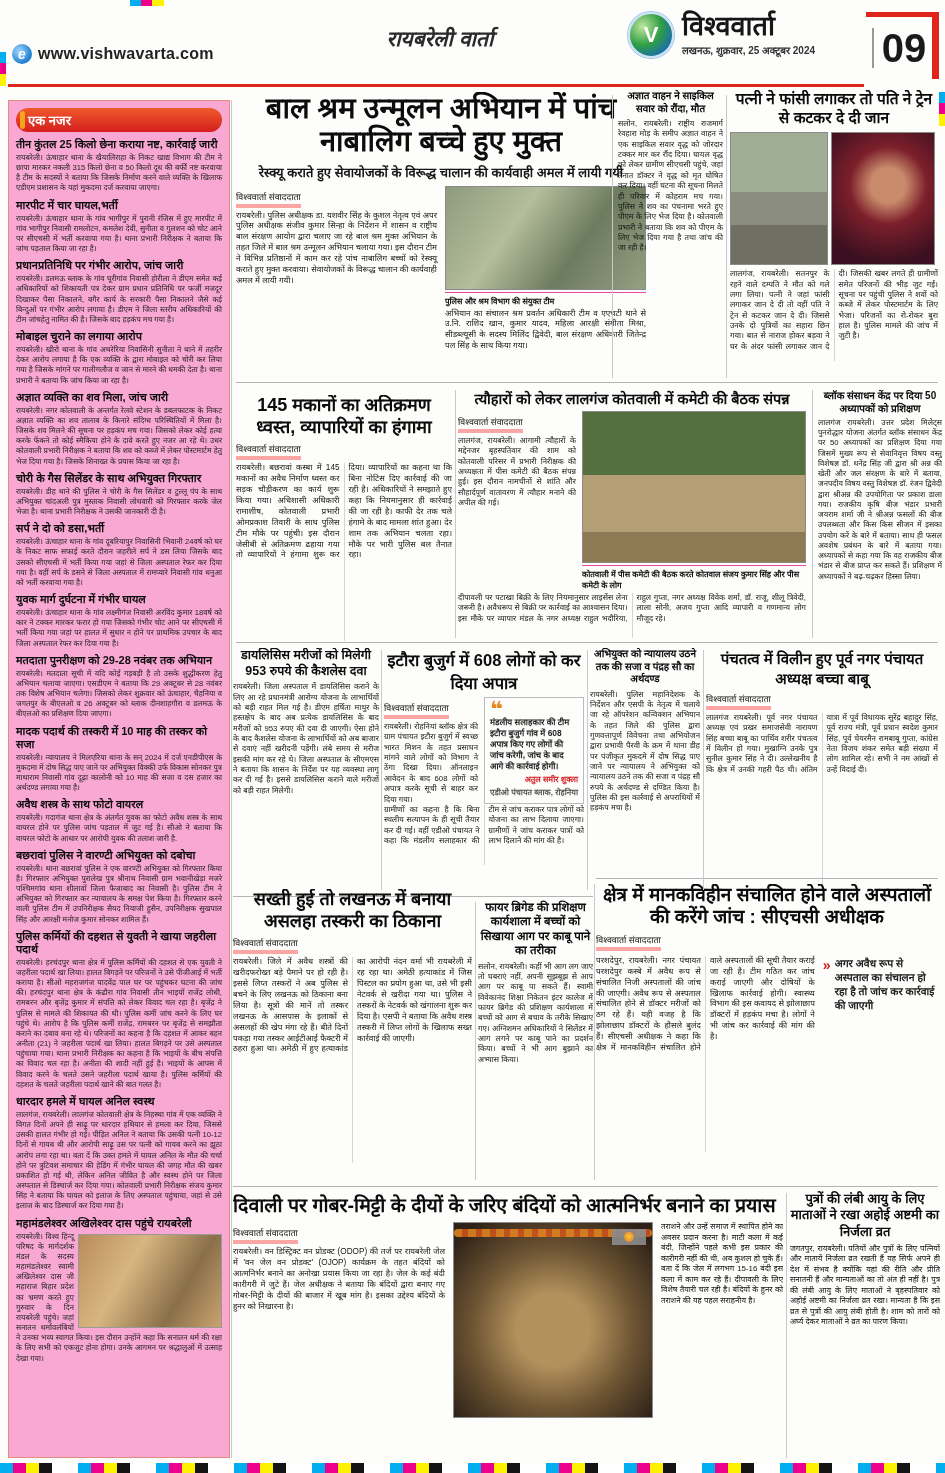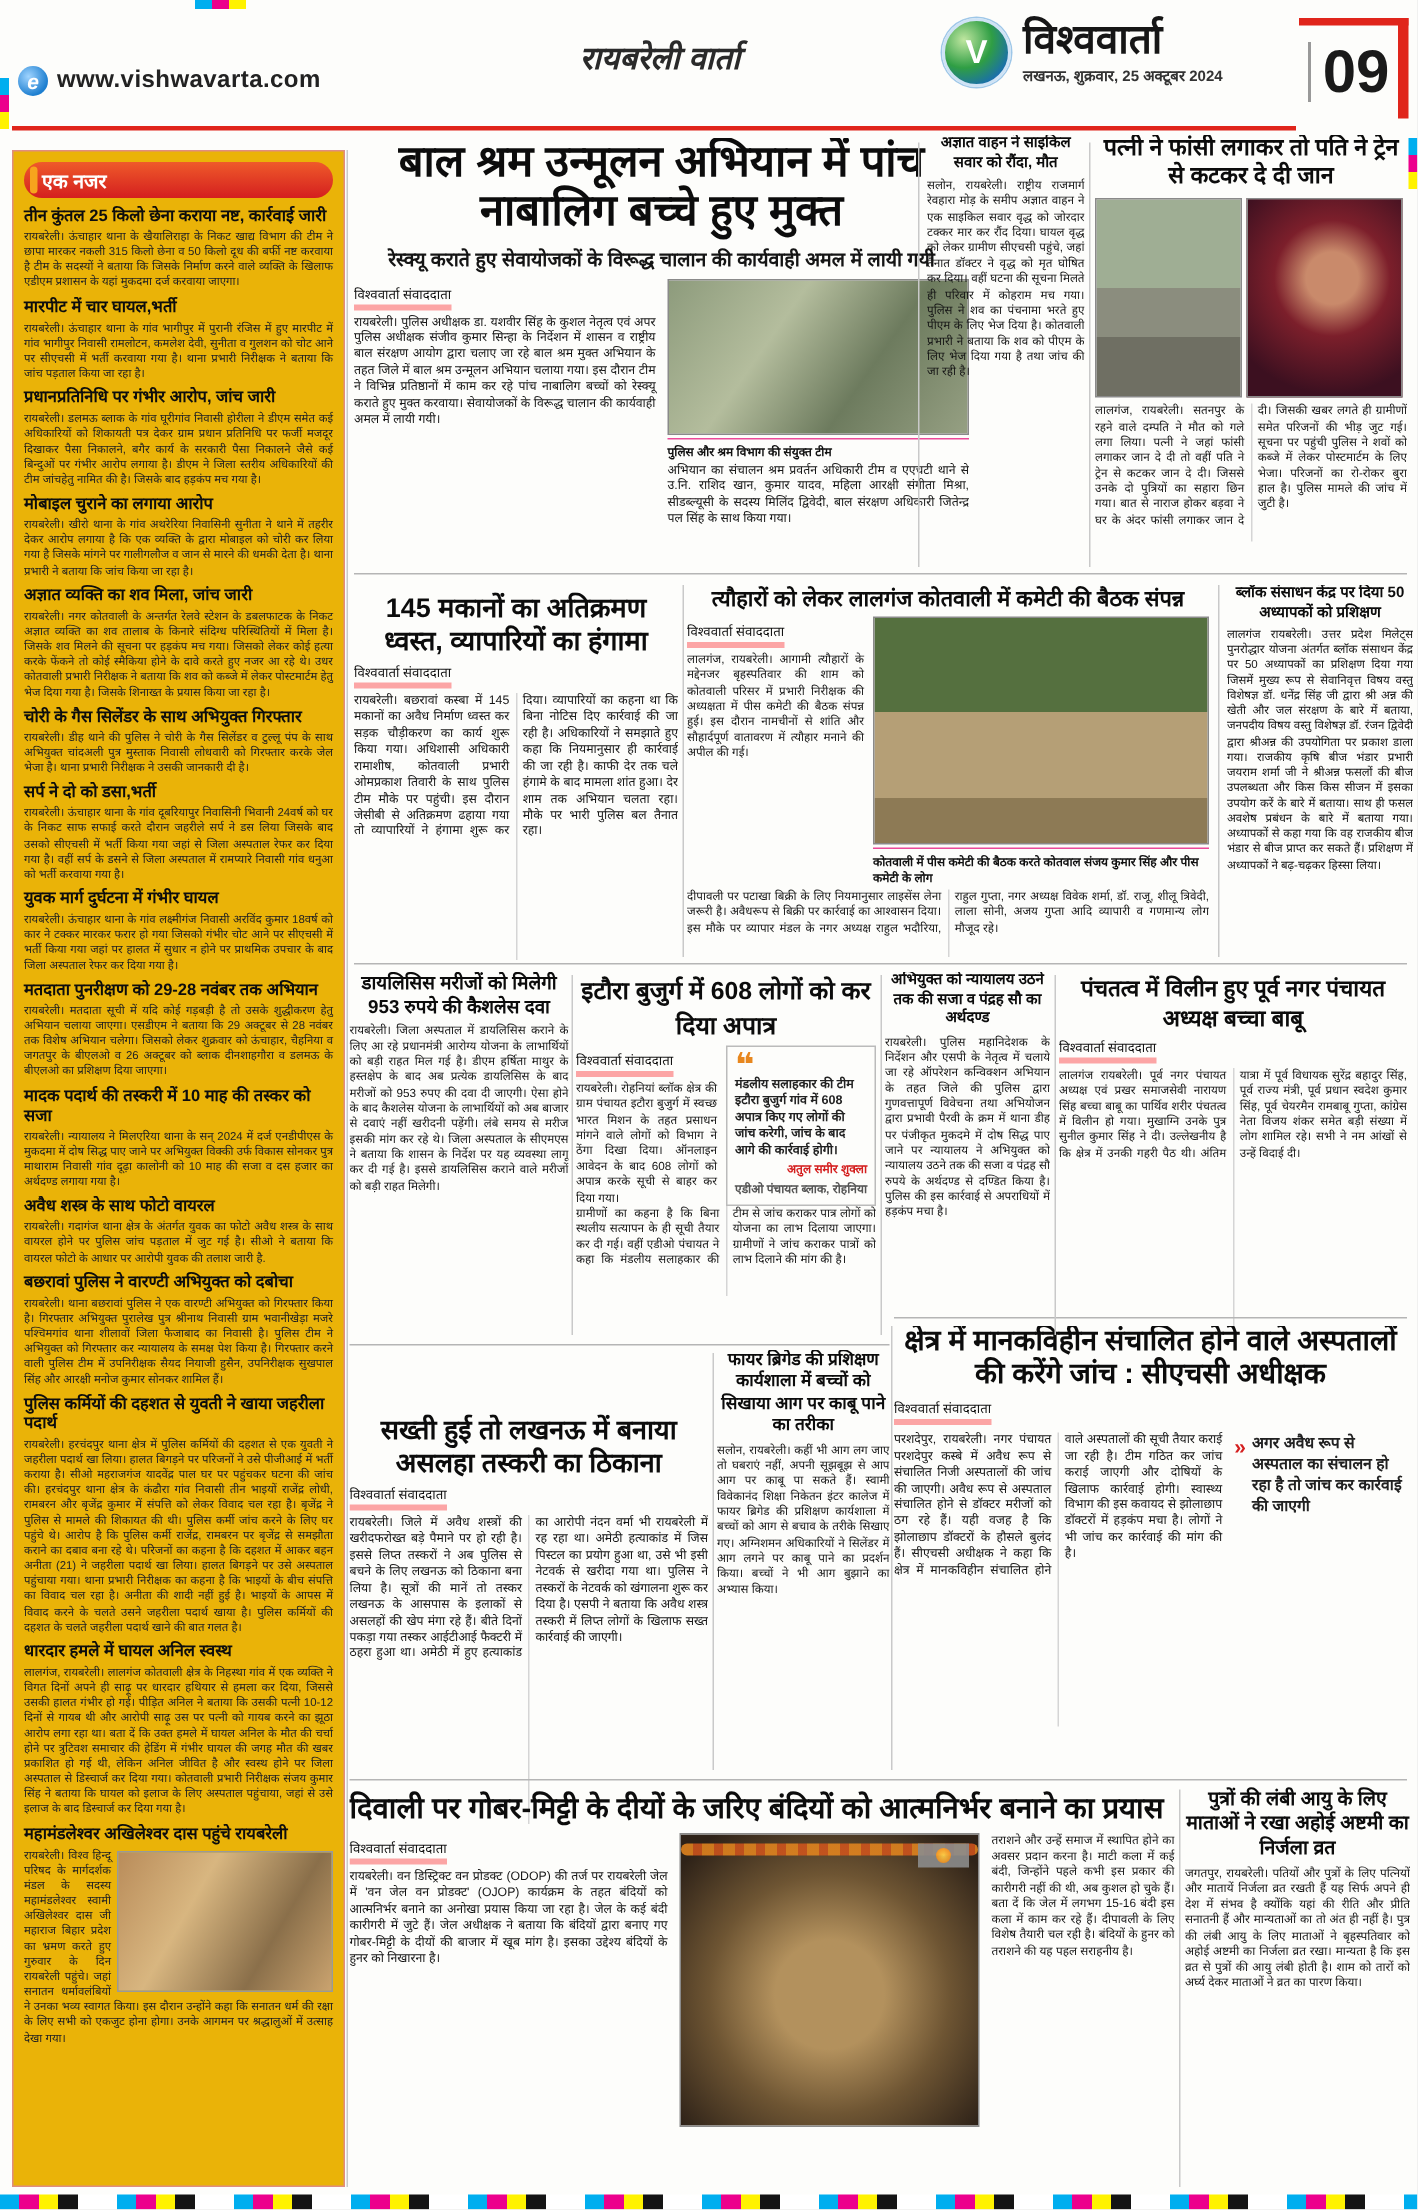--- a/index.html
+++ b/index.html
@@ -26,21 +26,21 @@
   .rule-red{position:absolute;left:8px;top:84px;width:856px;height:3px;background:#e0251b;}
   
   .cmyk-bottom{position:absolute;left:0;bottom:0;width:945px;height:10px;
     background:repeating-linear-gradient(90deg,#00aeef 0 13px,#ec008c 13px 26px,#fff200 26px 39px,#141414 39px 52px,#ffffff 52px 78px);}
   .regmark{position:absolute;width:6px;height:34px;
     background:linear-gradient(#00aeef 0 33%,#ec008c 33% 66%,#fff200 66% 100%);}
   .rm-left{left:0;top:52px;} .rm-right{right:0;top:92px;}
   .rm-top{left:130px;top:0;width:34px;height:6px;background:linear-gradient(90deg,#00aeef 0 33%,#ec008c 33% 66%,#fff200 66% 100%);}
   
   .sidebar{position:absolute;left:8px;top:100px;width:222px;height:1358px;
-           border:1px solid #e08d80;padding:5px 7px;box-sizing:border-box;overflow:hidden;background:#eab308;}
+           border:1px solid #e08d80;padding:5px 7px;box-sizing:border-box;overflow:hidden;background:#f9a8d4;}
   .eknajar{background:linear-gradient(180deg,#ef5a2a,#d41f1f);border-radius:12px;color:#fff;
            font-weight:bold;font-size:13px;padding:3px 12px;margin:2px 0 6px 0;position:relative;}
   .eknajar:before{content:"";position:absolute;left:4px;top:3px;bottom:3px;width:5px;background:#f7a41d;border-radius:3px;}
   .sb-item{margin-bottom:5px;}
   .sb-title{font-weight:bold;font-size:11px;line-height:1.18;color:#0d0d0d;margin-bottom:2px;}
   .sb-body{font-size:7.6px;line-height:1.34;text-align:justify;color:#222;}
   .sb-photo{float:right;width:142px;height:92px;margin:2px 0 2px 4px;
             background:linear-gradient(120deg,#b98c5a,#d8b680 35%,#8a6f4a 70%,#caa36f);border:1px solid #999;}
   
   .art{position:absolute;box-sizing:border-box;overflow:hidden;}
@@ -274,21 +274,21 @@
 
   <section class="art" style="left:706px;top:648px;width:232px;height:244px;">
     <div class="hl" style="font-size:15px;">पंचतत्व में विलीन हुए पूर्व नगर पंचायत अध्यक्ष बच्चा बाबू</div>
     <span class="byline">विश्ववार्ता संवाददाता</span>
     <div class="body cols2" style="height:176px;font-size:7.8px;">लालगंज रायबरेली। पूर्व नगर पंचायत अध्यक्ष एवं प्रखर समाजसेवी नारायण सिंह बच्चा बाबू का पार्थिव शरीर पंचतत्व में विलीन हो गया। मुखाग्नि उनके पुत्र सुनील कुमार सिंह ने दी। उल्लेखनीय है कि क्षेत्र में उनकी गहरी पैठ थी। अंतिम यात्रा में पूर्व विधायक सुरेंद्र बहादुर सिंह, पूर्व राज्य मंत्री, पूर्व प्रधान स्वदेश कुमार सिंह, पूर्व चेयरमैन रामबाबू गुप्ता, कांग्रेस नेता विजय शंकर समेत बड़ी संख्या में लोग शामिल रहे। सभी ने नम आंखों से उन्हें विदाई दी।</div>
   </section>
 
   <div class="hrule" style="left:233px;top:896px;width:360px;"></div>
   <div class="hrule" style="left:596px;top:878px;width:342px;"></div>
 
-  <section class="art" style="left:233px;top:943px;width:239px;height:282px;">
+  <section class="art" style="left:233px;top:889px;width:239px;height:282px;">
     <div class="hl hl-lg">सख्ती हुई तो लखनऊ में बनाया असलहा तस्करी का ठिकाना</div>
     <span class="byline">विश्ववार्ता संवाददाता</span>
     <div class="body cols2" style="height:206px;">रायबरेली। जिले में अवैध शस्त्रों की खरीदफरोख्त बड़े पैमाने पर हो रही है। इससे लिप्त तस्करों ने अब पुलिस से बचने के लिए लखनऊ को ठिकाना बना लिया है। सूत्रों की मानें तो तस्कर लखनऊ के आसपास के इलाकों से असलहों की खेप मंगा रहे हैं। बीते दिनों पकड़ा गया तस्कर आईटीआई फैक्टरी में ठहरा हुआ था। अमेठी में हुए हत्याकांड का आरोपी नंदन वर्मा भी रायबरेली में रह रहा था। अमेठी हत्याकांड में जिस पिस्टल का प्रयोग हुआ था, उसे भी इसी नेटवर्क से खरीदा गया था। पुलिस ने तस्करों के नेटवर्क को खंगालना शुरू कर दिया है। एसपी ने बताया कि अवैध शस्त्र तस्करी में लिप्त लोगों के खिलाफ सख्त कार्रवाई की जाएगी।</div>
   </section>
 
   <section class="art" style="left:478px;top:900px;width:115px;height:282px;">
     <div class="hl hl-sm" style="font-size:11.5px;">फायर ब्रिगेड की प्रशिक्षण कार्यशाला में बच्चों को सिखाया आग पर काबू पाने का तरीका</div>
     <div class="body" style="margin-top:4px;font-size:7.8px;">सलोन, रायबरेली। कहीं भी आग लग जाए तो घबराएं नहीं, अपनी सूझबूझ से आप आग पर काबू पा सकते हैं। स्वामी विवेकानंद शिक्षा निकेतन इंटर कालेज में फायर ब्रिगेड की प्रशिक्षण कार्यशाला में बच्चों को आग से बचाव के तरीके सिखाए गए। अग्निशमन अधिकारियों ने सिलेंडर में आग लगने पर काबू पाने का प्रदर्शन किया। बच्चों ने भी आग बुझाने का अभ्यास किया।</div>
   </section>
 

